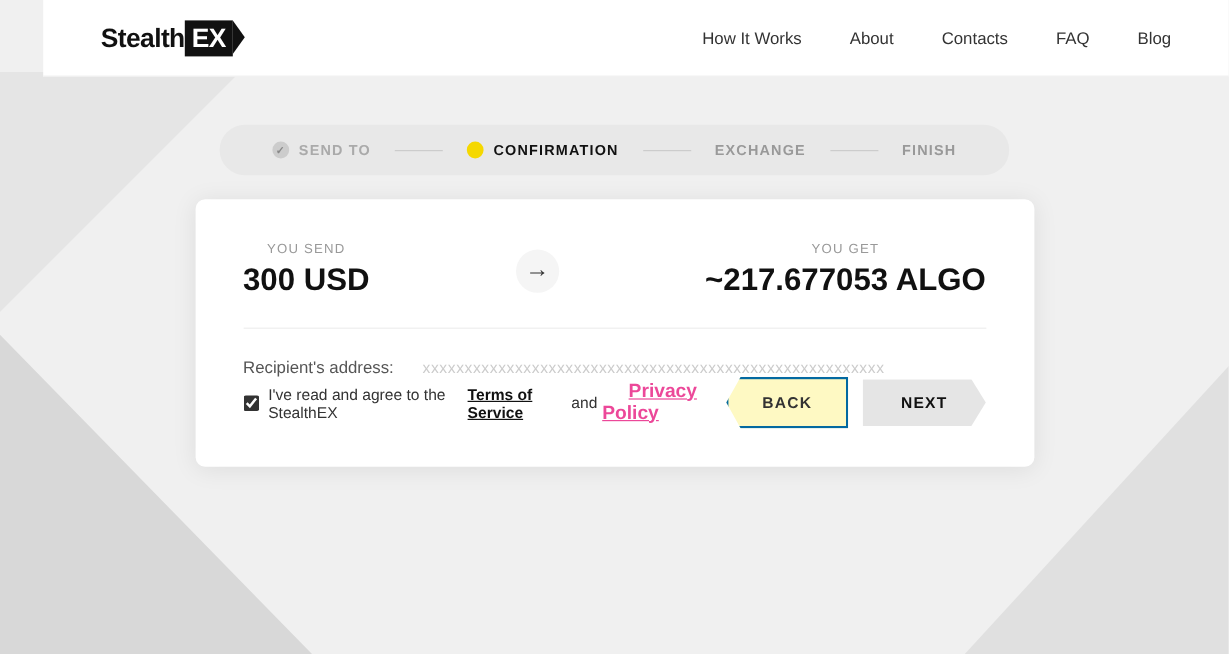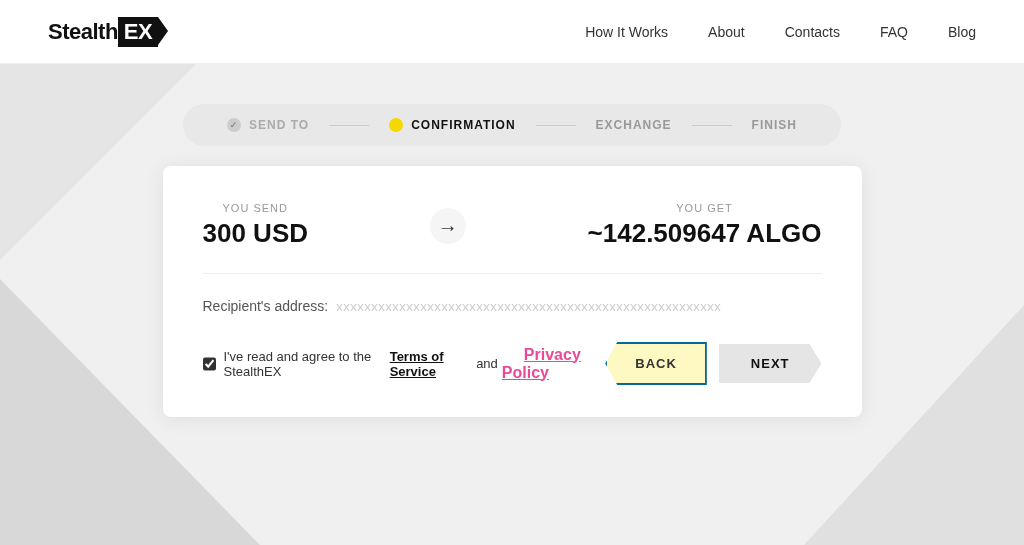--- a/index.html
+++ b/index.html
@@ -47,20 +47,21 @@
     .header {
       position: relative;
       z-index: 10;
       display: flex;
       align-items: center;
       justify-content: space-between;
       padding: 0 48px;
       height: 64px;
       background: #fff;
       border-bottom: 1px solid #eee;
+      margin-left: 36px;
     }
     .logo {
       display: flex;
       align-items: center;
       font-size: 22px;
       font-weight: 700;
       color: #111;
       letter-spacing: -0.5px;
     }
     .logo-stealth { color: #111; }
@@ -198,22 +199,21 @@
       height: 36px;
       display: flex;
       align-items: center;
       justify-content: center;
     }
 
     
     .recipient-row {
       display: flex;
       align-items: center;
-      gap: 8px;
-      margin-bottom: 28px;
+      gap: 24px;
       font-size: 14px;
       color: #333;
     }
     .recipient-label {
       color: #555;
       white-space: nowrap;
     }
     .recipient-address {
       color: #ccc;
       font-size: 13px;
@@ -340,21 +340,21 @@
     <div class="exchange-row">
       <div class="exchange-side">
         <span class="exchange-label">YOU SEND</span>
         <span class="exchange-amount">300 USD</span>
       </div>
       <div class="exchange-arrow">
         <span>→</span>
       </div>
       <div class="exchange-side">
         <span class="exchange-label">YOU GET</span>
-        <span class="exchange-amount">~142.509647 ALGO</span>
+        <span class="exchange-amount">~217.677053 ALGO</span>
       </div>
     </div>
 
     <div class="recipient-row">
       <span class="recipient-label">Recipient's address:</span>
       <span class="recipient-address">xxxxxxxxxxxxxxxxxxxxxxxxxxxxxxxxxxxxxxxxxxxxxxxxxxxxxxx</span>
     </div>
 
     <div class="terms-actions-row">
       <div class="terms-left">

